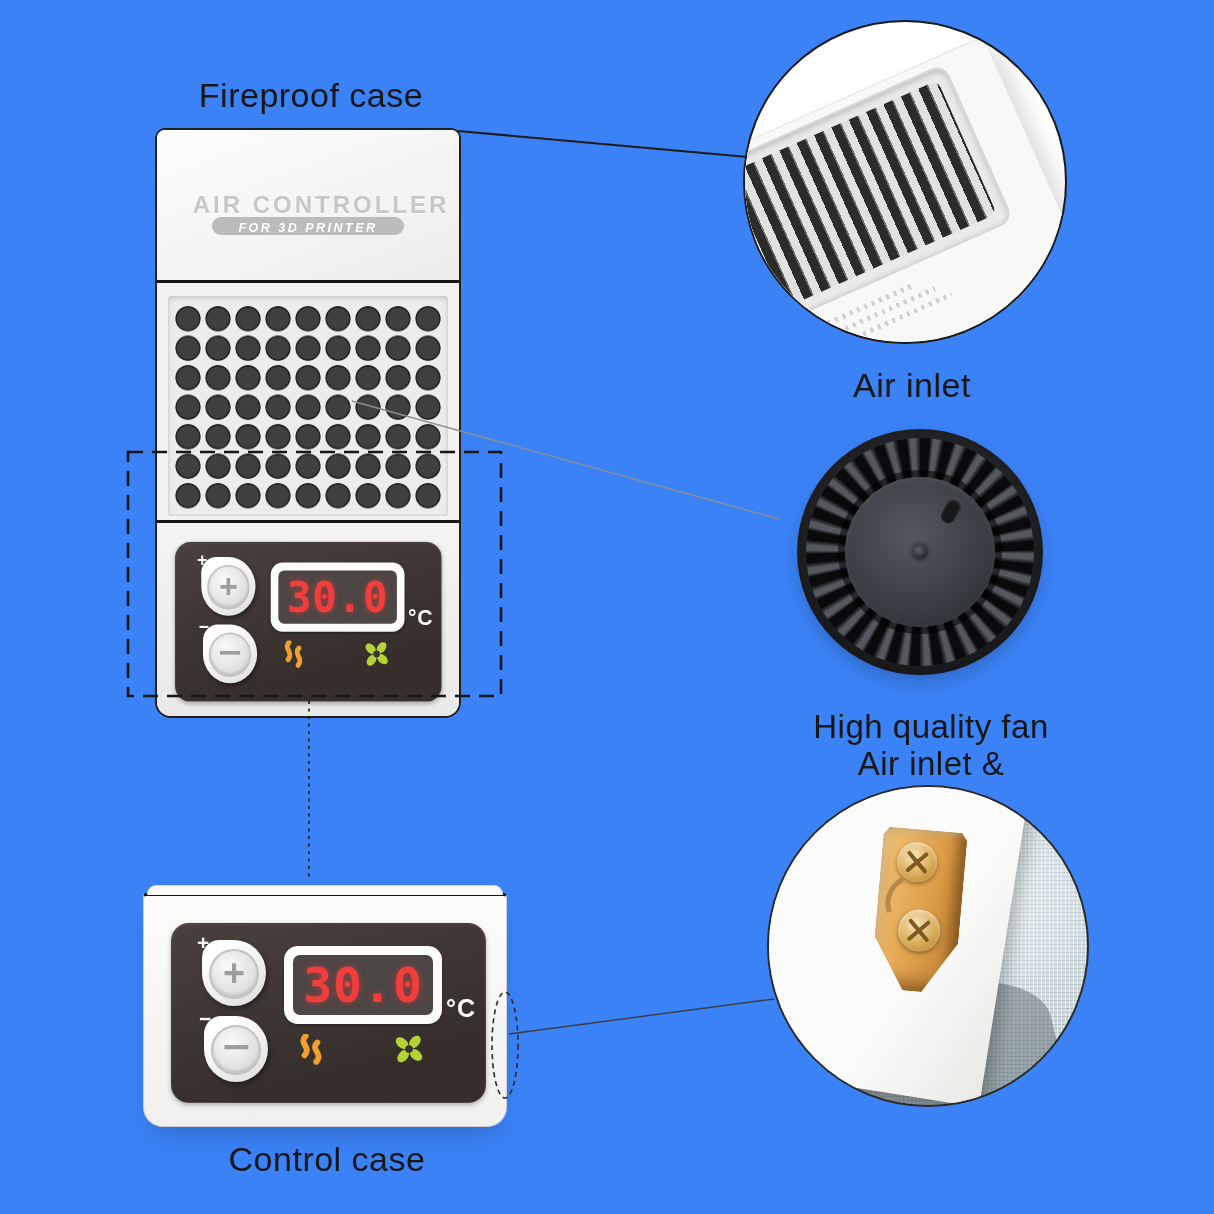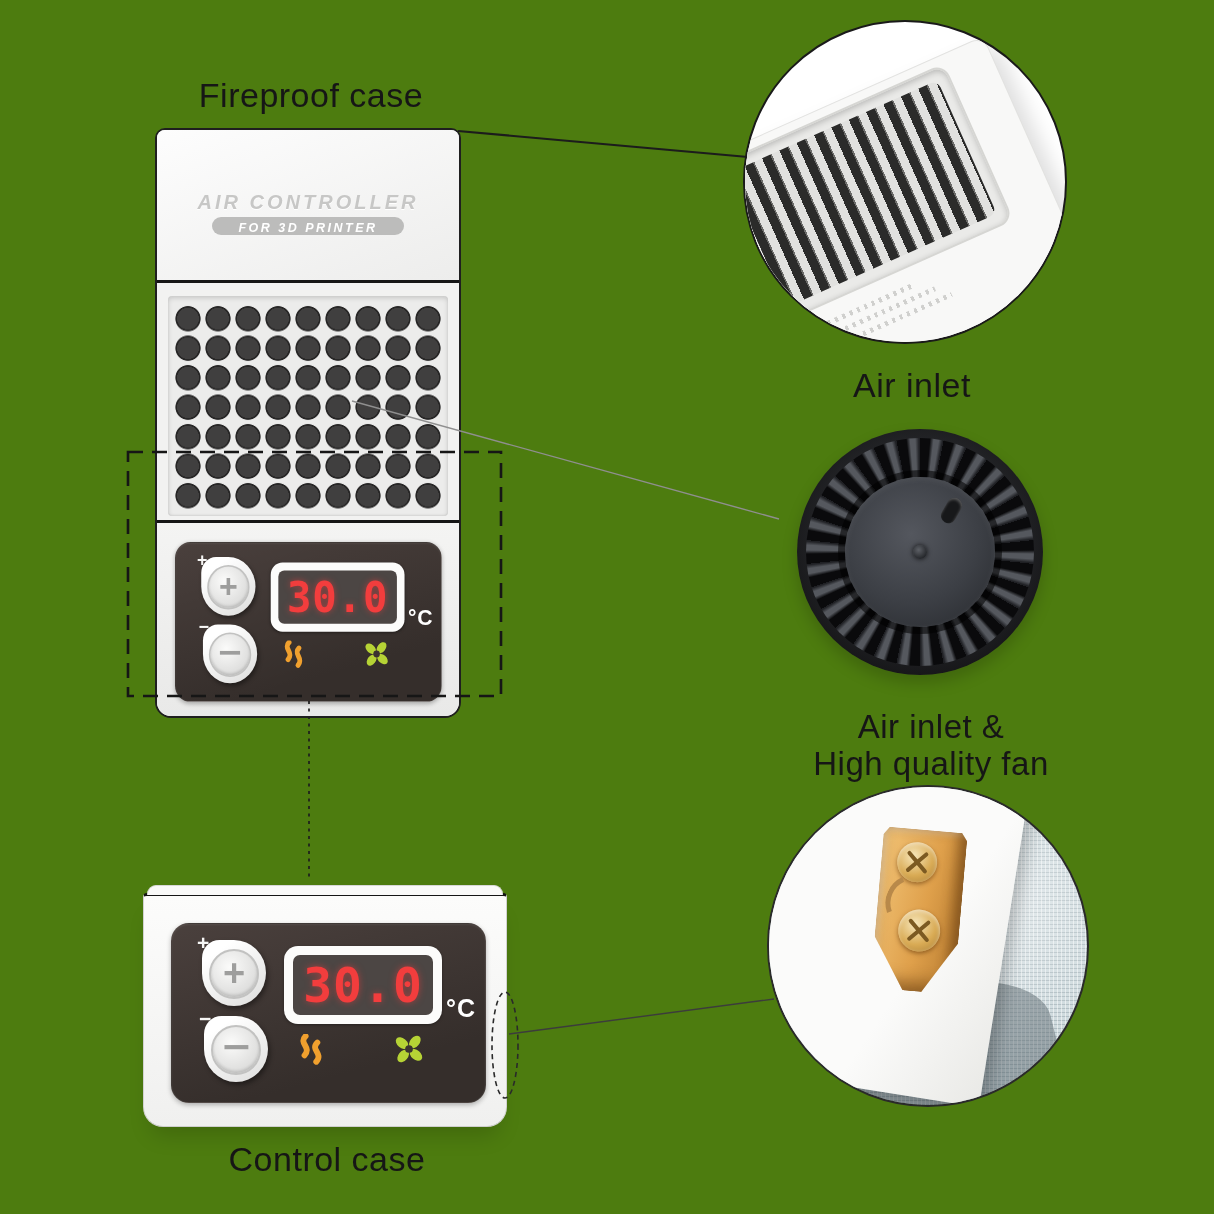--- a/index.html
+++ b/index.html
@@ -1,17 +1,17 @@
 <!DOCTYPE html>
 <html><head>
 <meta charset="utf-8">
 <style>
   html,body { margin:0; padding:0; background:#ffffff; }
   #stage {
-    position:relative; width:1214px; height:1214px; background:#4d7c0f;
+    position:relative; width:1214px; height:1214px; background:#3b82f6;
     font-family:"Liberation Sans", sans-serif; color:#161616; overflow:hidden;
   }
   .label {
     position:absolute; transform:translateX(-50%);
     font-size:34px; letter-spacing:.5px; white-space:nowrap; color:#161616;
   }
   .label-2line { text-align:center; line-height:37px; font-size:33px; }
 
   
   .overlay { position:absolute; left:0; top:0; z-index:5; pointer-events:none; }
@@ -19,22 +19,22 @@
   
   #device-top {
     position:absolute; left:155px; top:128px; width:302px; height:586px; z-index:4;
     border:2px solid #1f1f1f; border-radius:10px 10px 16px 16px; overflow:hidden;
     background:#f4f4f3;
   }
   .sec1 { position:absolute; left:0; right:0; top:0; height:150px;
     background:linear-gradient(160deg,#fdfdfd 0%, #ededec 100%);
     border-bottom:3px solid #161616; }
   .brand-title { position:absolute; top:61px; width:100%; text-align:center;
-    font-size:20px; font-weight:bold; font-style:italic; letter-spacing:3px;
-    color:#c7c7c6; text-shadow:0 1px 0 #ffffff; }
+    font-size:24px; font-weight:bold; letter-spacing:3px;
+    color:#c7c7c6; text-shadow:0 1px 0 #ffffff;padding-left:13px; }
   .brand-badge { position:absolute; top:87px; left:50%; transform:translateX(-50%);
     width:192px; height:18px; border-radius:12px; background:#bcbcbb;
     color:#ffffff; font-size:12.5px; font-weight:bold; font-style:italic;
     letter-spacing:2.5px; text-align:center; line-height:22px; }
   .sec2 { position:absolute; left:0; right:0; top:153px; height:237px;
     background:#f2f2f1; border-bottom:3px solid #161616; }
   .grille-panel { position:absolute; left:11px; top:13px; width:280px; height:220px;
     background:#ececeb; border-radius:4px;
     box-shadow:inset 0 2px 5px rgba(0,0,0,.16), inset 0 -1px 2px rgba(0,0,0,.08); }
   .grille-holes { position:absolute; left:5px; top:8px; width:270px; height:207px;
@@ -161,22 +161,22 @@
     <line x1="352" y1="401" x2="779" y2="519" stroke="#8f8f8f" stroke-width="1.4"></line>
     <line x1="509" y1="1034" x2="774" y2="999" stroke="#3c3c3c" stroke-width="1.4"></line>
     <rect x="128" y="452" width="373" height="244" fill="none" stroke="#161616" stroke-width="2.6" stroke-dasharray="15 9"></rect>
     <line x1="309" y1="701" x2="309" y2="877" stroke="#1e1e1e" stroke-width="1.7" stroke-dasharray="3 4.5"></line>
     <ellipse cx="505" cy="1045" rx="13" ry="53" fill="none" stroke="#2a2a2a" stroke-width="1.6" stroke-dasharray="5 4"></ellipse>
   </svg>
 
   <div class="label" style="left:311px; top:76px;">Fireproof case</div>
   <div class="label" style="left:912px; top:366px;">Air inlet</div>
   <div class="label label-2line" style="left:931px; top:708px;">
+    <span style="display:block;">High quality fan</span>
     <span style="display:block;">Air inlet &amp;</span>
-    <span style="display:block;">High quality fan</span>
   </div>
   <div class="label" style="left:327px; top:1140px;">Control case</div>
 
   <div id="device-top">
     <div class="sec1">
       <div class="brand-title">AIR CONTROLLER</div>
       <div class="brand-badge">FOR 3D PRINTER</div>
     </div>
     <div class="sec2">
       <div class="grille-panel">

